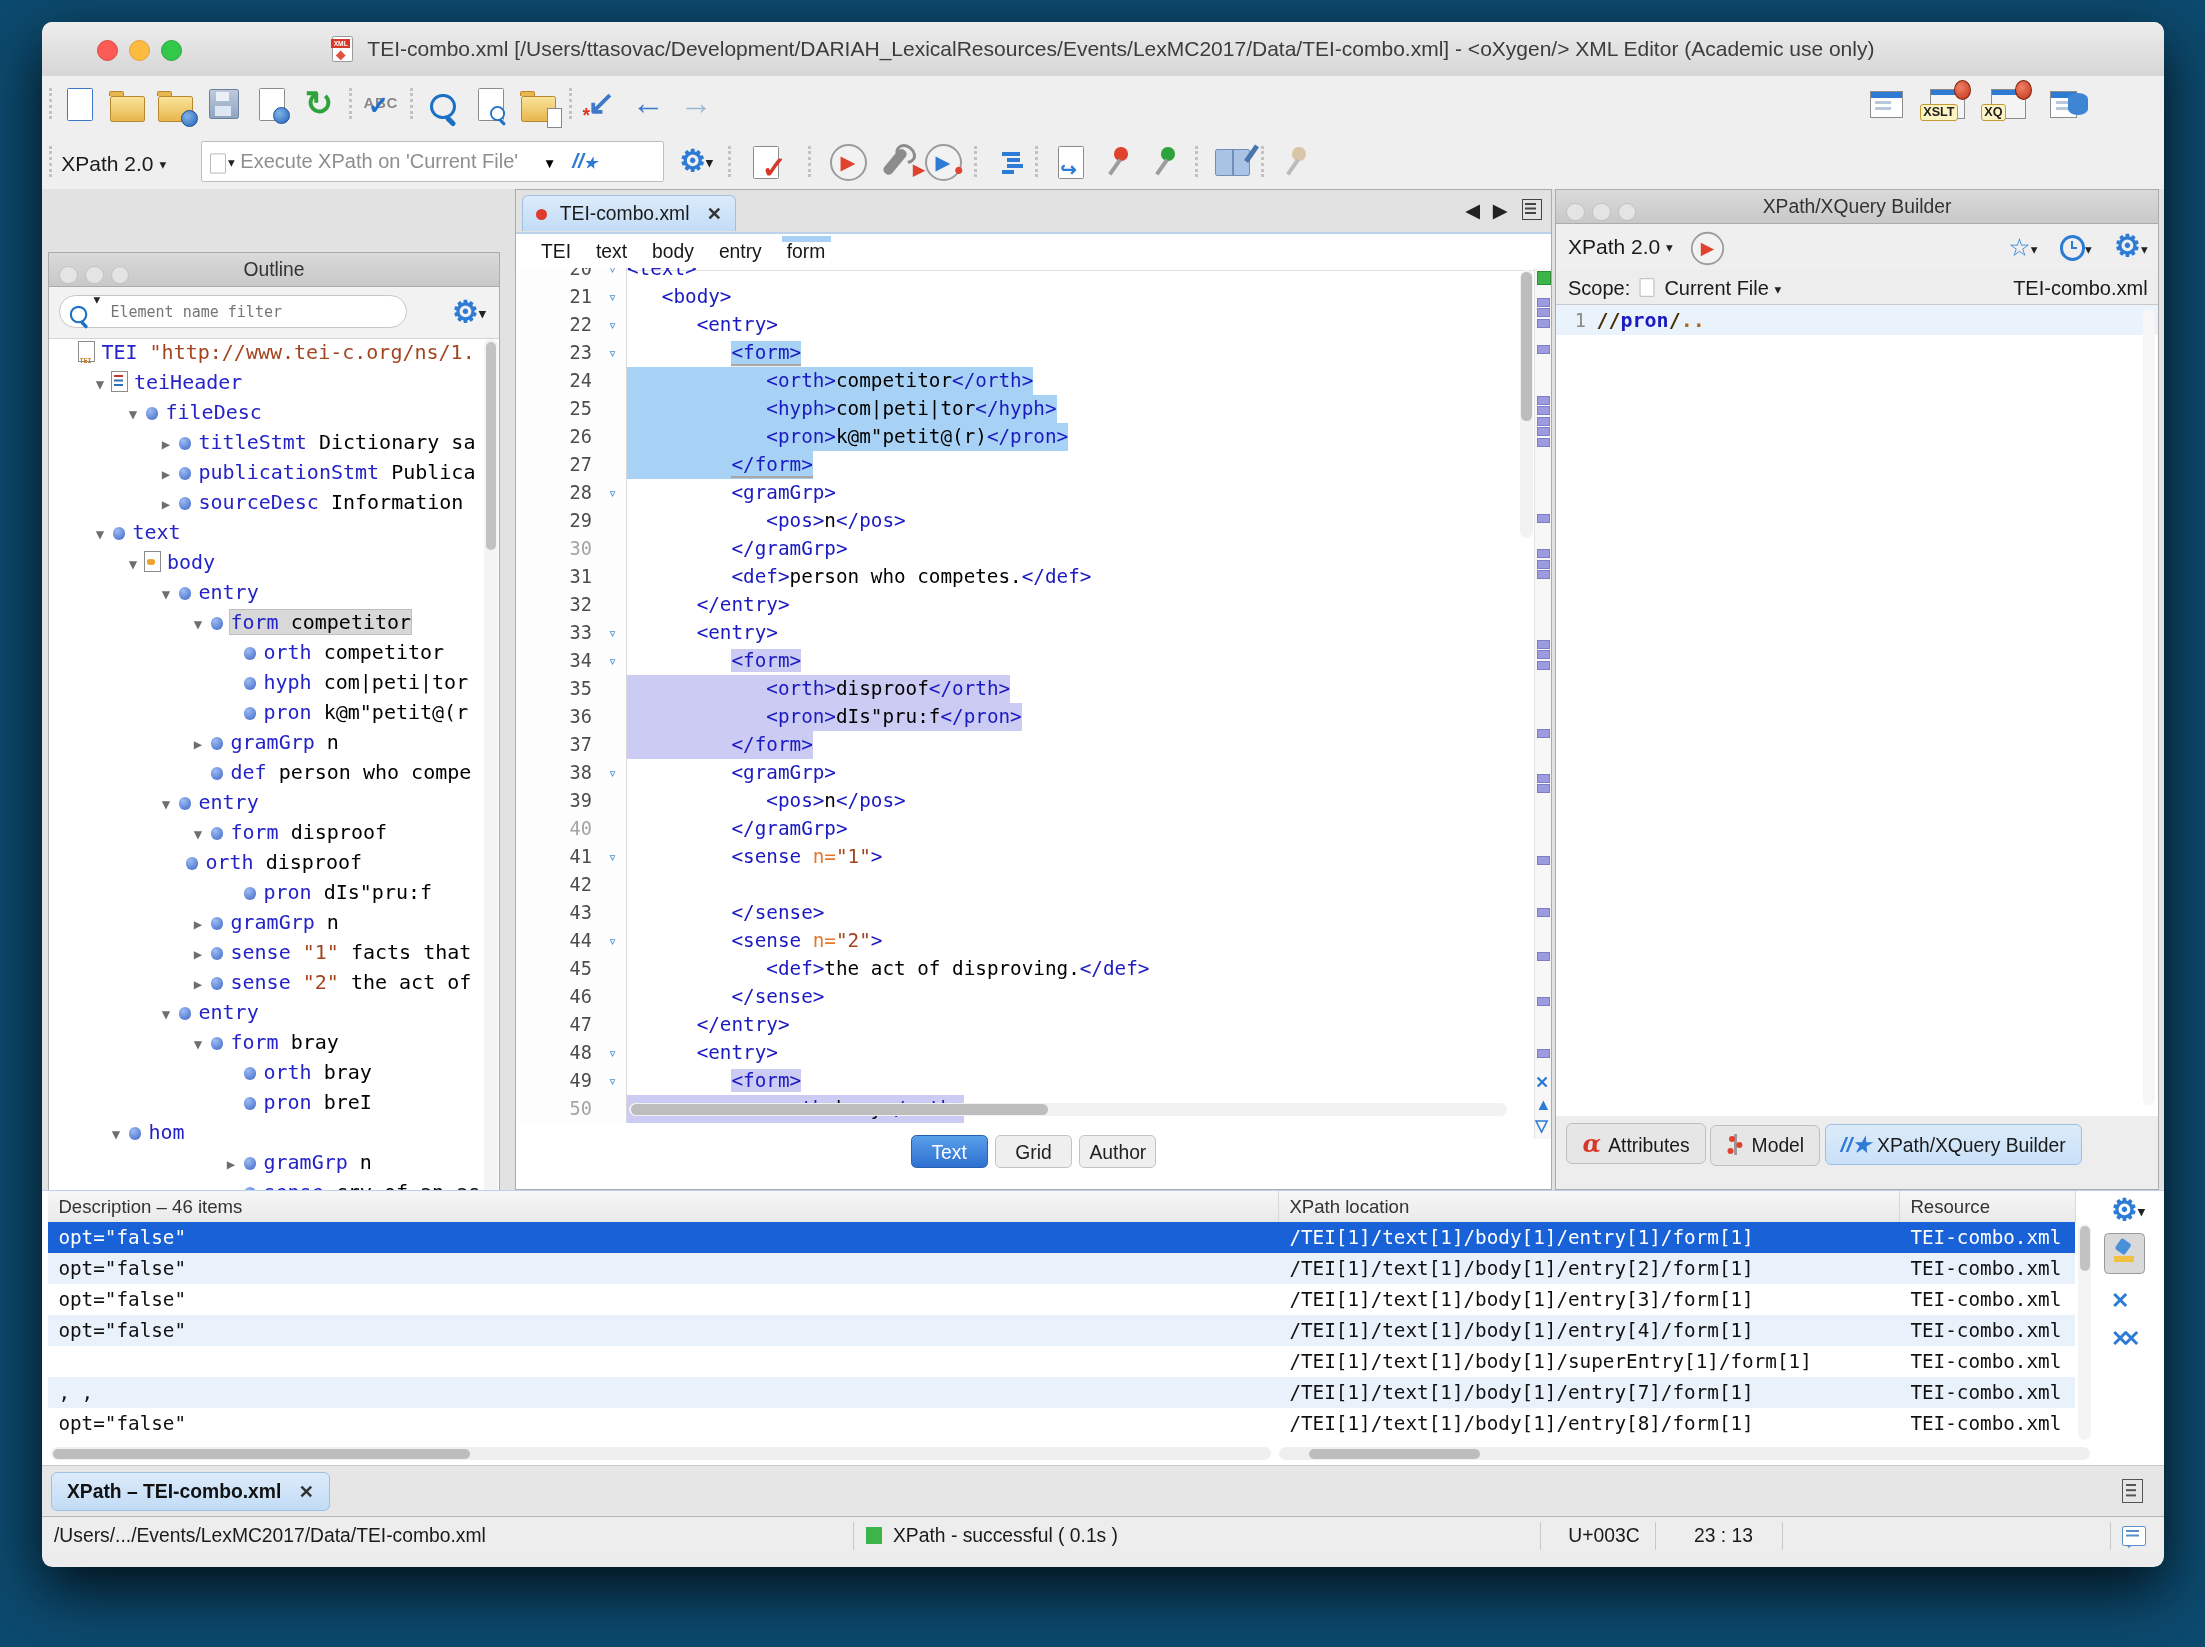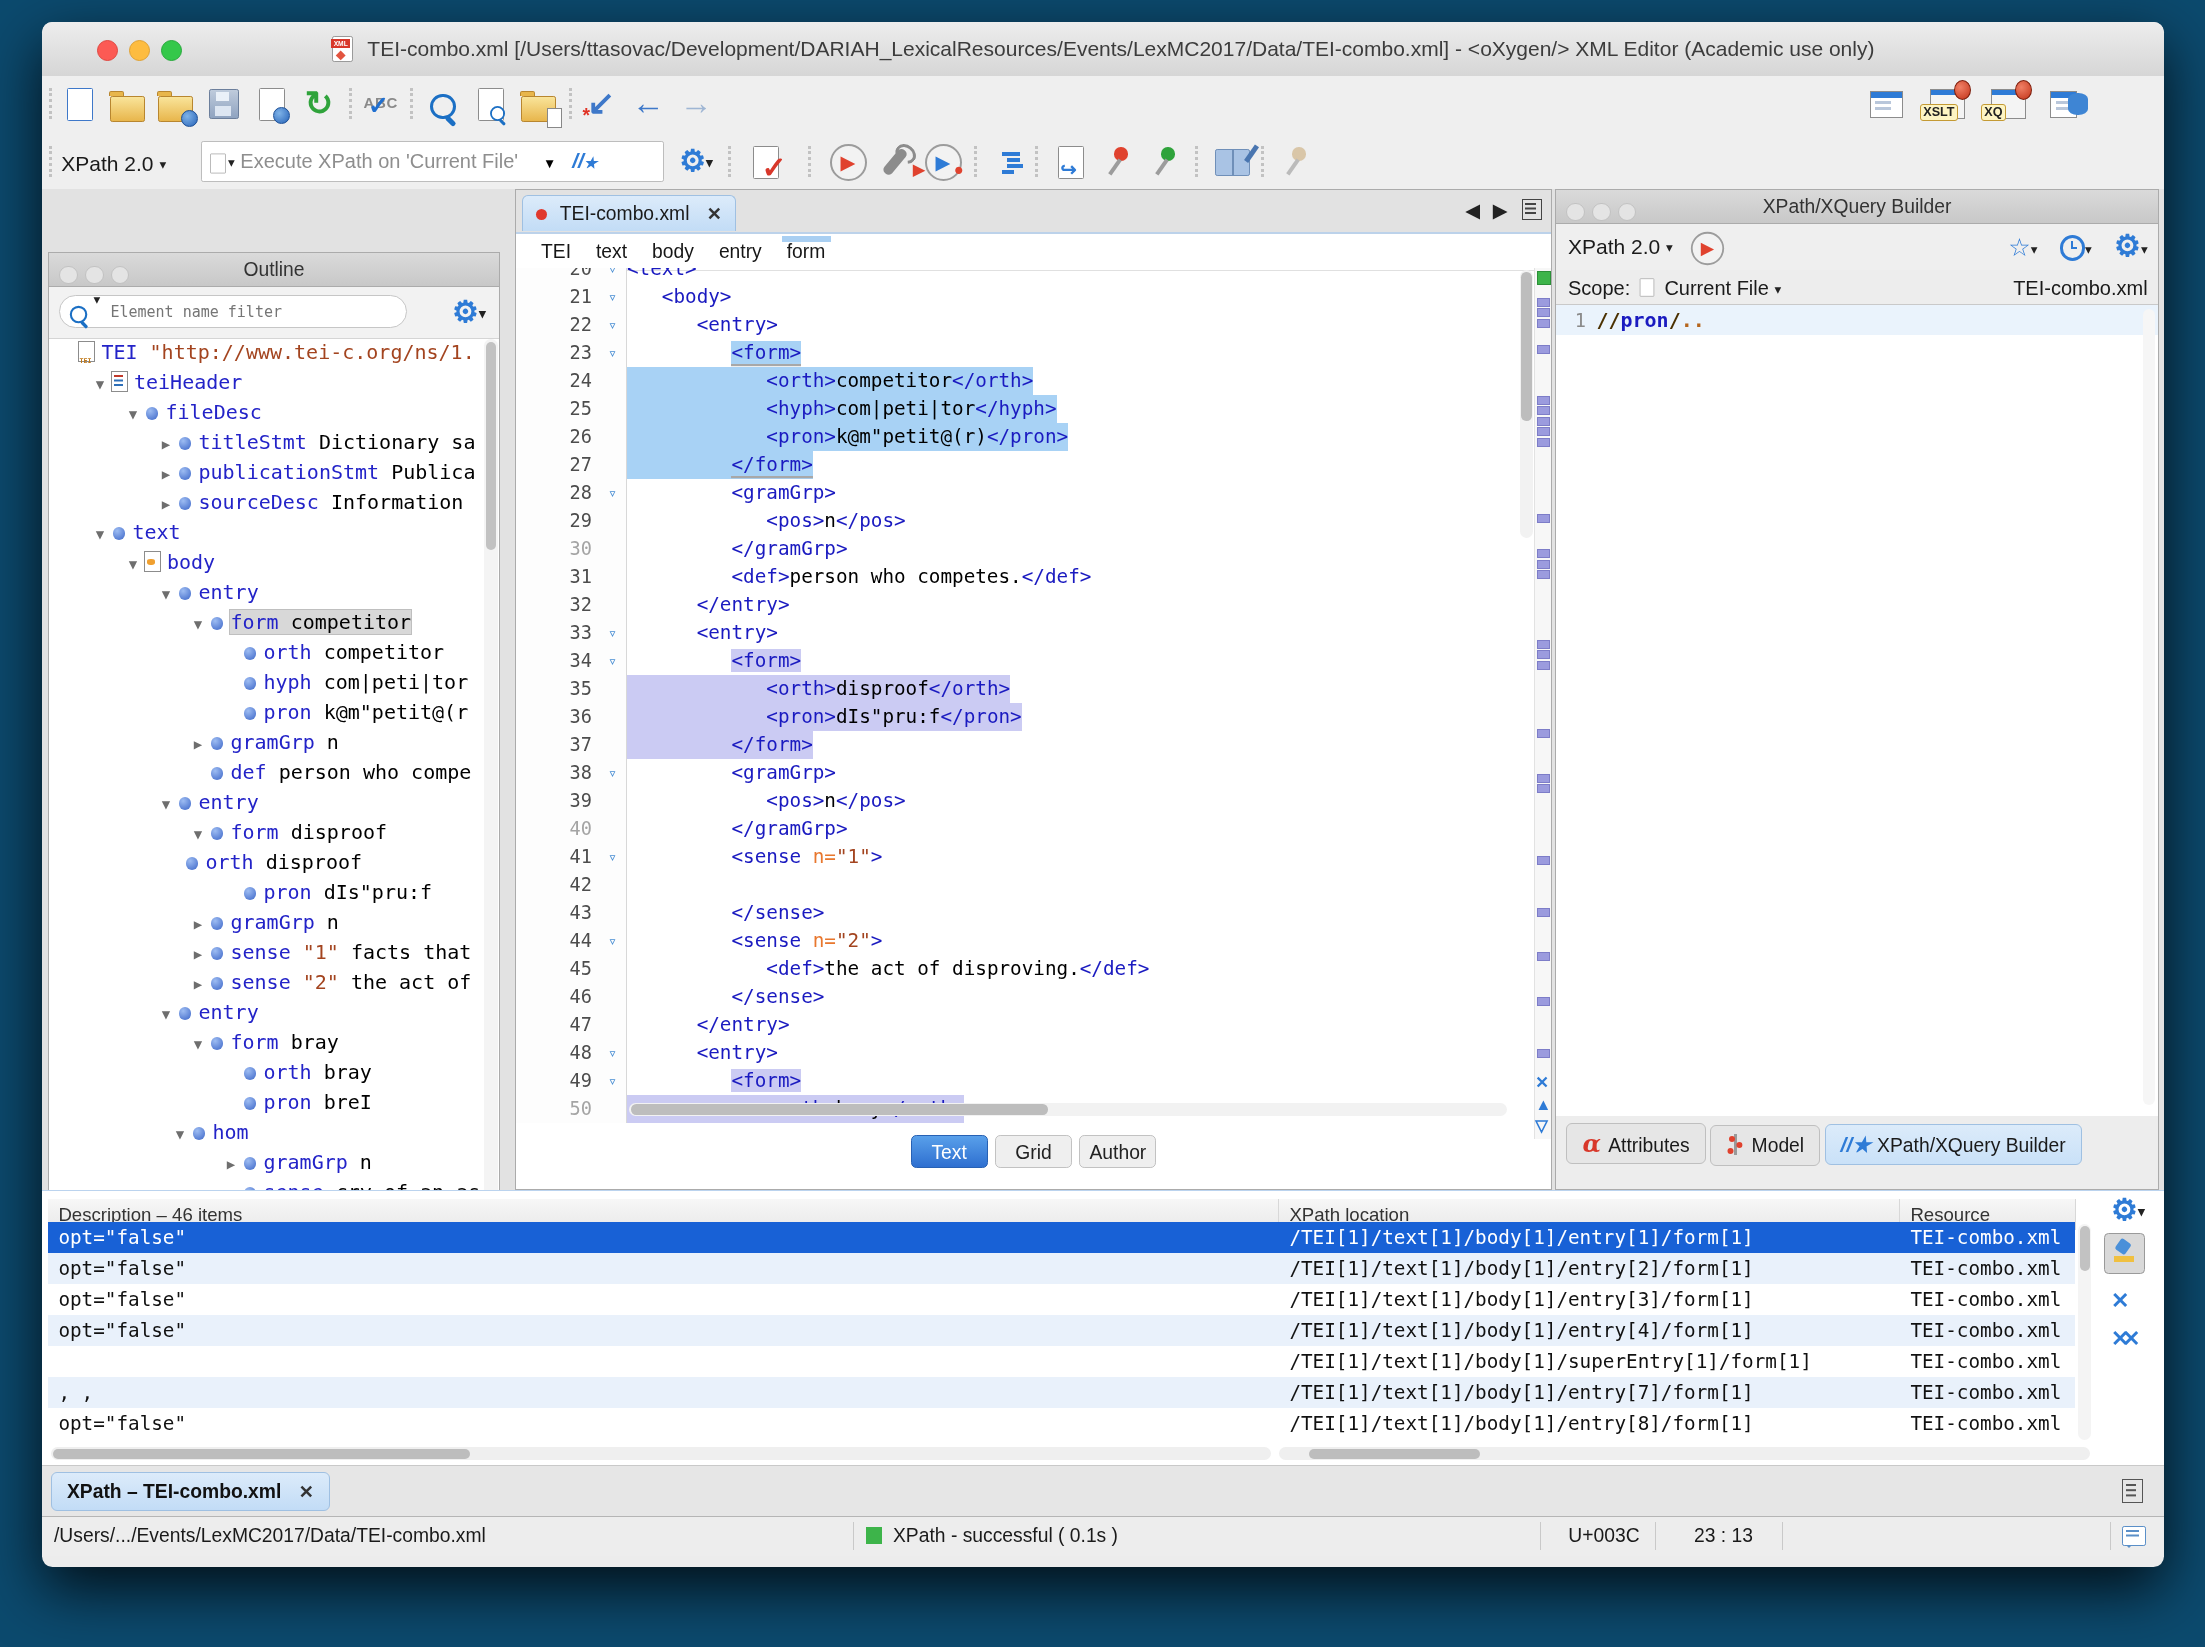--- a/index.html
+++ b/index.html
@@ -188,21 +188,21 @@
         background:#E6E6E6;border:0.7px solid #BFBFBF;border-radius:6px;margin-right:4.5px;}
   .btab.active{background:linear-gradient(#DCEBFA,#C9E1F8);border-color:#9FC0E2;}
   .bicon-alpha{color:#D8372A;font-style:italic;font-weight:bold;font-size:24px;margin-right:7.4px;font-family:"DejaVu Serif",serif;}
   .bicon-model{display:inline-block;width:18px;height:21px;position:relative;margin-right:7.4px;vertical-align:-3px;}
   .bicon-model::before{content:"";position:absolute;left:7.4px;top:0;width:3px;height:21px;background:#9A9A9A;}
   .bicon-model::after{content:"";position:absolute;left:3px;top:1.5px;width:6px;height:6px;background:#E0422E;border-radius:50%;
         box-shadow:7.4px 6px 0 #E0422E,-1.5px 12px 0 #E0422E;}
   .bicon-xpath{color:#2E7BD6;font-weight:bold;font-style:italic;font-size:21px;margin-right:6px;}
   
   .results{position:absolute;left:0;top:1168px;width:100%;height:275px;background:#fff;border-top:1.5px solid #BBD3EE;}
-  .rhead{position:absolute;left:6px;top:8px;width:2027px;height:31px;background:linear-gradient(#F7F7F7,#E9E9E9);
+  .rhead{position:absolute;left:6px;top:0;width:2027px;height:31px;background:linear-gradient(#F7F7F7,#E9E9E9);
         border-bottom:0.7px solid #D0D0D0;display:grid;grid-template-columns:1231px 621px 176px;
         font-size:18.6px;color:#333;line-height:31px;}
   .rhead div{border-right:0.7px solid #D8D8D8;padding-left:10.4px;box-sizing:border-box;}
   .rrows{position:absolute;left:6px;top:31px;width:2027px;}
   .rrow{display:grid;grid-template-columns:1231px 621px 176px;height:31px;line-height:31px;
         font-family:"DejaVu Sans Mono",monospace;font-size:19.3px;color:#111;white-space:nowrap;}
   .rrow div{padding-left:10.4px;overflow:hidden;}
   .rrow.alt{background:#E9F1FB;}
   .rrow.sel{background:#1861D6;color:#fff;}
   .res-vscroll{position:absolute;left:2036px;top:33px;width:13.4px;height:216px;background:#F4F4F4;border-radius:6.7px;}
@@ -342,21 +342,21 @@
             <div class="trow" style="padding-left: 138px;"><span class="tarrow">▼</span><span class="tdot"></span><span><span class="tn">form</span><span class="tv">&nbsp;disproof</span></span></div>
             <div class="trow" style="padding-left: 113px;"><span class="tarrow"></span><span class="tdot"></span><span><span class="tn">orth</span><span class="tv">&nbsp;disproof</span></span></div>
             <div class="trow" style="padding-left: 171px;"><span class="tarrow"></span><span class="tdot"></span><span><span class="tn">pron</span><span class="tv">&nbsp;dIs"pru:f</span></span></div>
             <div class="trow" style="padding-left: 138px;"><span class="tarrow">▶</span><span class="tdot"></span><span><span class="tn">gramGrp</span><span class="tv">&nbsp;n</span></span></div>
             <div class="trow" style="padding-left: 138px;"><span class="tarrow">▶</span><span class="tdot"></span><span><span class="tn">sense</span><span class="tv">&nbsp;</span><span class="tq">"1"</span><span class="tv">&nbsp;facts that</span></span></div>
             <div class="trow" style="padding-left: 138px;"><span class="tarrow">▶</span><span class="tdot"></span><span><span class="tn">sense</span><span class="tv">&nbsp;</span><span class="tq">"2"</span><span class="tv">&nbsp;the act of</span></span></div>
             <div class="trow" style="padding-left: 106px;"><span class="tarrow">▼</span><span class="tdot"></span><span><span class="tn">entry</span></span></div>
             <div class="trow" style="padding-left: 138px;"><span class="tarrow">▼</span><span class="tdot"></span><span><span class="tn">form</span><span class="tv">&nbsp;bray</span></span></div>
             <div class="trow" style="padding-left: 171px;"><span class="tarrow"></span><span class="tdot"></span><span><span class="tn">orth</span><span class="tv">&nbsp;bray</span></span></div>
             <div class="trow" style="padding-left: 171px;"><span class="tarrow"></span><span class="tdot"></span><span><span class="tn">pron</span><span class="tv">&nbsp;breI</span></span></div>
-            <div class="trow" style="padding-left: 120px;"><span class="tarrow">▼</span><span class="tdot"></span><span><span class="tn">hom</span></span></div>
+            <div class="trow" style="padding-left: 56px;"><span class="tarrow">▼</span><span class="tdot"></span><span><span class="tn">hom</span></span></div>
             <div class="trow" style="padding-left: 171px;"><span class="tarrow">▶</span><span class="tdot"></span><span><span class="tn">gramGrp</span><span class="tv">&nbsp;n</span></span></div>
             <div class="trow" style="padding-left: 171px;"><span class="tarrow">▶</span><span class="tdot"></span><span><span class="tn">sense</span><span class="tv">&nbsp;cry of an as</span></span></div>
             <div class="trow" style="padding-left: 138px;"><span class="tarrow">▶</span><span class="tdot"></span><span><span class="tn">hom</span></span></div>
           </div>
       <div class="tree-vscroll">
             <i></i>
           </div>
       <div class="tree-hscroll">
             <i></i>
           </div>

